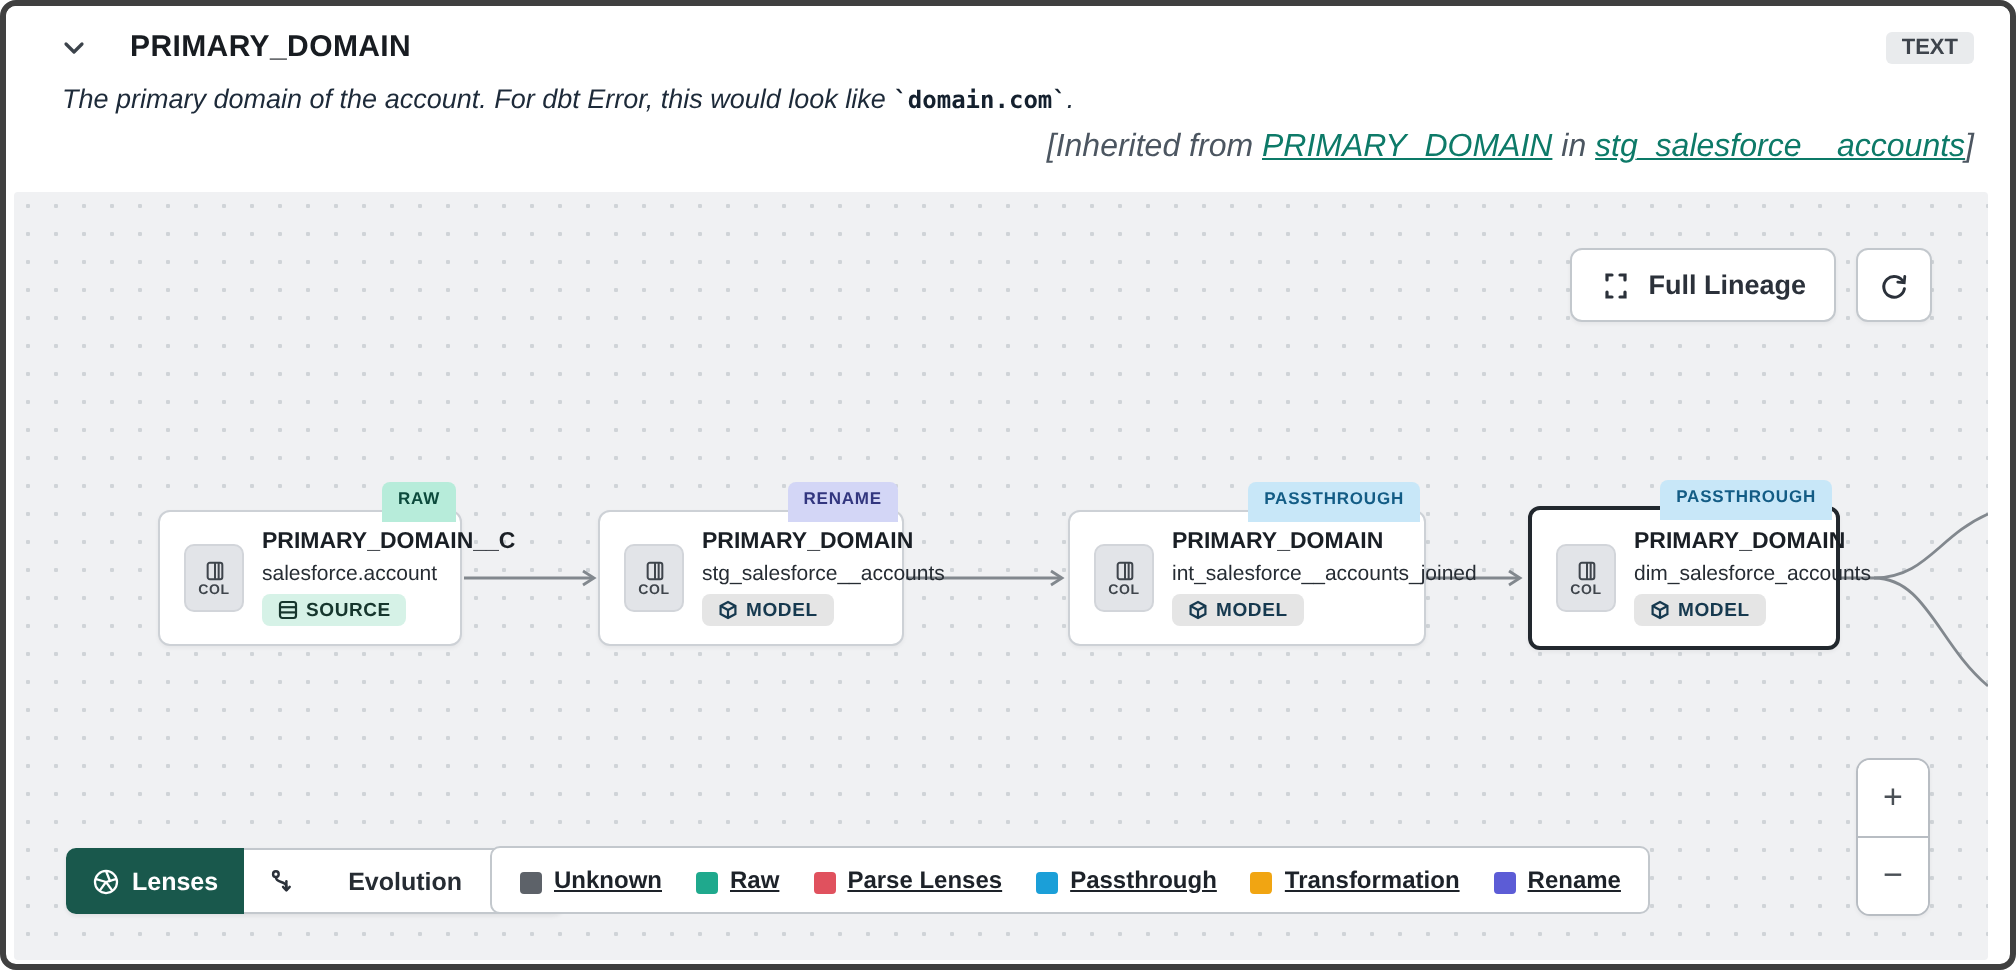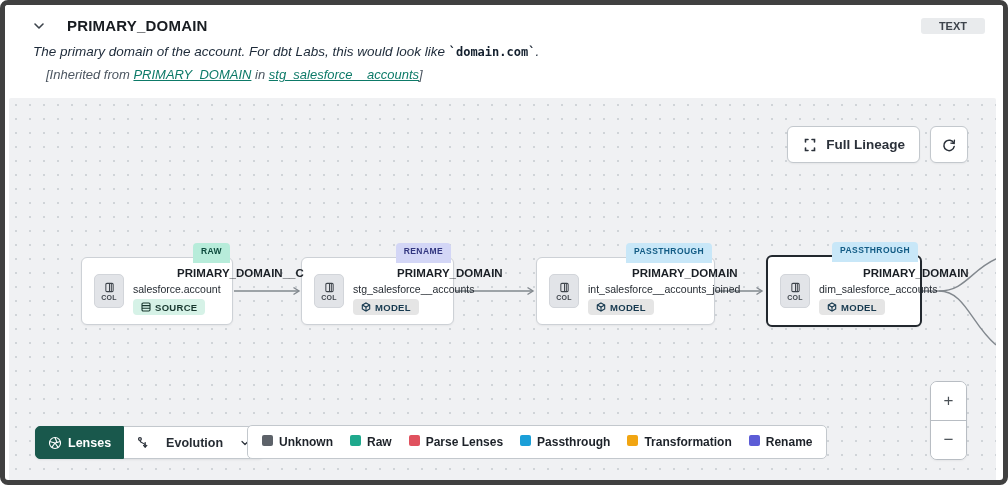--- a/index.html
+++ b/index.html
@@ -1,27 +1,27 @@
 <!DOCTYPE html>
 <html><head>
 <meta charset="utf-8">
 <style>
   * { margin:0; padding:0; box-sizing:border-box; }
   html,body { width:1008px; height:485px; background:#fff; font-family:"Liberation Sans","DejaVu Sans",sans-serif; overflow:hidden; }
-  .frame { position:absolute; inset:0; background:#fff; border:5px solid #404040; border-radius:8px; overflow:hidden; }
+  .frame { position:absolute; inset:0; background:#fff; border:3px solid #404040; border-radius:8px; overflow:hidden; }
 
   
   .header { position:relative; padding:12px 18px 0 24px; background:#fff; }
   .title-row { display:flex; align-items:center; gap:10px; }
   .chev { width:16px; height:16px; margin-left:2px; margin-right:10px; color:#3c434b; flex:0 0 auto; }
   .page-title { font-size:15px; font-weight:bold; color:#181c21; letter-spacing:.2px; }
-  .type-pill { position:absolute; right:18px; top:13px; background:#e9ebed; color:#3e444c; font-size:11px; font-weight:bold; padding:2px 18px; border-radius:3px; }
+  .type-pill { position:absolute; right:18px; top:13px; background:#e9ebed; color:#3e444c; font-size:11px; font-weight:bold; padding:2px 8px; border-radius:3px; }
   .desc { margin:10px 0 0 4px; font-size:13.5px; font-style:italic; color:#1d2a39; }
   .desc code { font-family:"DejaVu Sans Mono","Liberation Mono",monospace; font-weight:bold; font-style:normal; font-size:12px; color:#14202e; }
-  .inherited { margin:8px 0 10px 17px; font-size:13px; font-style:italic; color:#4c5661; }
+  .inherited { margin:8px 0 10px 5px; font-size:16px; font-style:italic; color:#4c5661;text-align:right; }
   .inherited a { color:#0d7a68; text-decoration:underline; cursor:pointer; }
 
   
   .canvas { position:absolute; left:4px; top:93px; width:987px; height:384px; background:#f0f1f3;
             background-image:radial-gradient(#d0d4d8 1px, transparent 1.2px); background-size:14px 14px; border-radius:2px; }
   .edges { position:absolute; inset:0; pointer-events:none; }
 
   
   .node { position:absolute; height:68px; background:#fff; border:1px solid #cdd1d6; border-radius:6px;
           display:flex; align-items:center; gap:9px; padding:0 10px 0 12px; box-shadow:0 1px 2px rgba(20,24,28,.05); cursor:pointer; }
@@ -29,21 +29,21 @@
   .node-badge { position:absolute; top:-15px; right:2px; font-size:8.5px; font-weight:bold; letter-spacing:.4px;
                 padding:3px 8px 7px; border-radius:4px 4px 0 0; z-index:0; }
   .badge-raw { background:#b7ecda; color:#0c4a3c; }
   .badge-rename { background:#d3d6f6; color:#32367f; }
   .badge-passthrough { background:#c8e7f8; color:#135c85; }
   .col-box { width:30px; height:34px; background:#e2e4e8; border:1px solid #d2d5da; border-radius:5px;
              display:flex; flex-direction:column; align-items:center; justify-content:center; gap:1px; flex:0 0 auto; }
   .col-box svg { width:11px; height:11px; color:#3f454c; }
   .col-label { font-size:7px; font-weight:bold; color:#3f454c; letter-spacing:.3px; }
   .node-body { display:flex; flex-direction:column; align-items:flex-start; position:relative; z-index:1; }
-  .node-title { font-size:11.5px; font-weight:bold; color:#1a1f25; white-space:nowrap;margin-left:44px; }
+  .node-title { font-size:11.5px; font-weight:bold; color:#1a1f25; white-space:nowrap; }
   .node-sub { font-size:10.5px; color:#262c33; margin-top:4px; white-space:nowrap; }
   .type-badge { display:inline-flex; align-items:center; gap:4px; margin-top:4px; font-size:9.5px; font-weight:bold;
                 letter-spacing:.3px; padding:2.5px 8px; border-radius:4px; }
   .type-badge svg { width:10px; height:10px; }
   .type-source { background:#d6f2e7; color:#16362d; }
   .type-model { background:#e5e5e5; color:#16394f; }
 
   
   .btn { background:#fff; border:1px solid #c3c8cd; border-radius:6px; display:inline-flex; align-items:center;
          justify-content:center; gap:8px; color:#2b313a; cursor:pointer; box-shadow:0 1px 2px rgba(20,24,28,.05); }
@@ -57,43 +57,43 @@
               display:flex; align-items:center; justify-content:center; font-family:inherit; }
   .zoom-divider { height:1px; background:#b8bdc3; }
 
   
   .lens-group { position:absolute; left:26px; top:328px; height:33px; display:inline-flex; border-radius:5px;
                 box-shadow:0 1px 2px rgba(20,24,28,.08); }
   .lens-btn { background:#19584c; color:#fff; border:1px solid #19584c; border-radius:5px 0 0 5px; display:inline-flex;
               align-items:center; gap:6px; padding:0 12px; font-size:12.5px; font-weight:600; cursor:pointer; }
   .lens-btn svg { width:14px; height:14px; }
   .evolution-btn { background:#fff; border:1px solid #c3c8cd; border-left:none; border-radius:0 5px 5px 0;
-                   display:inline-flex; align-items:center; gap:16px; padding:0 12px; font-size:12.5px; font-weight:600;
+                   display:inline-flex; align-items:center; gap:26px; padding:0 12px; font-size:12.5px; font-weight:600;
                    color:#262c33; cursor:pointer; }
   .evolution-btn svg { width:14px; height:14px; color:#2b313a; }
 
   .legend { position:absolute; left:238px; top:327px; height:34px; background:#fff; border:1px solid #c3c8cd;
             border-radius:5px; display:inline-flex; align-items:center; gap:17px; padding:0 14px; }
-  .legend-item { display:inline-flex; align-items:flex-start; gap:6px; font-size:12px; font-weight:600; color:#1d2229; }
+  .legend-item { display:inline-flex; align-items:flex-end; gap:6px; font-size:12px; font-weight:600; color:#1d2229;text-decoration:underline; }
   .legend-swatch { width:11px; height:11px; border-radius:2px; flex:0 0 auto; }
 </style>
 </head>
 <body>
 
 <div class="frame">
 
   <div class="header">
     <div class="title-row">
       <svg class="chev" viewBox="0 0 16 16" fill="none" stroke="currentColor" stroke-width="1.6" stroke-linecap="round" stroke-linejoin="round">
           <polyline points="4,6 8,10 12,6"></polyline>
         </svg>
       <span class="page-title">PRIMARY_DOMAIN</span>
     </div>
     <span class="type-pill">TEXT</span>
-    <div class="desc"><span>The primary domain of the account. For dbt Labs, this would look like </span><code>`domain.com`</code><span>.</span></div>
+    <div class="desc"><span>The primary domain of the account. For dbt Error, this would look like </span><code>`domain.com`</code><span>.</span></div>
     <div class="inherited"><span>[Inherited from </span><a>PRIMARY_DOMAIN</a><span> in </span><a>stg_salesforce__accounts</a><span>]</span></div>
   </div>
 
   <div class="canvas">
 
     <svg class="edges" width="987" height="384" viewBox="0 0 987 384">
       <g stroke="#82888e" stroke-width="1.4" fill="none">
         <line x1="225" y1="193" x2="289" y2="193"></line>
         <polyline points="284.5,189.5 290,193 284.5,196.5"></polyline>
         <line x1="446" y1="193" x2="523" y2="193"></line>

